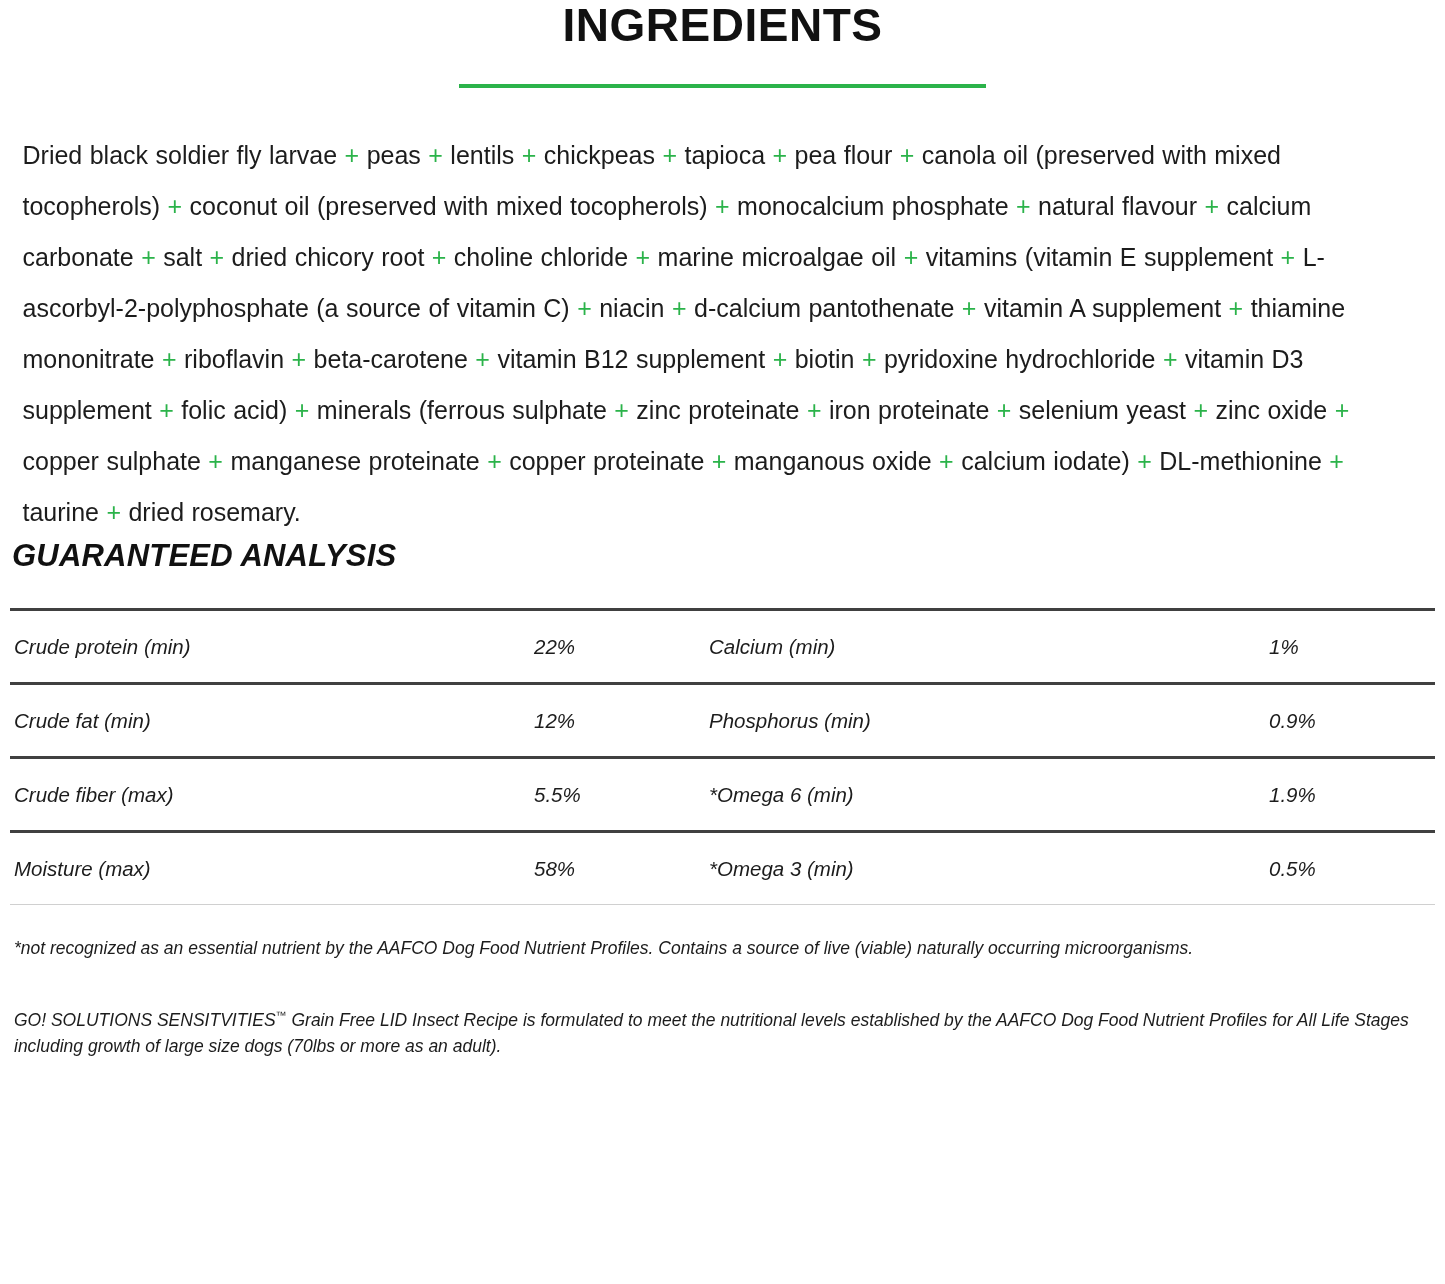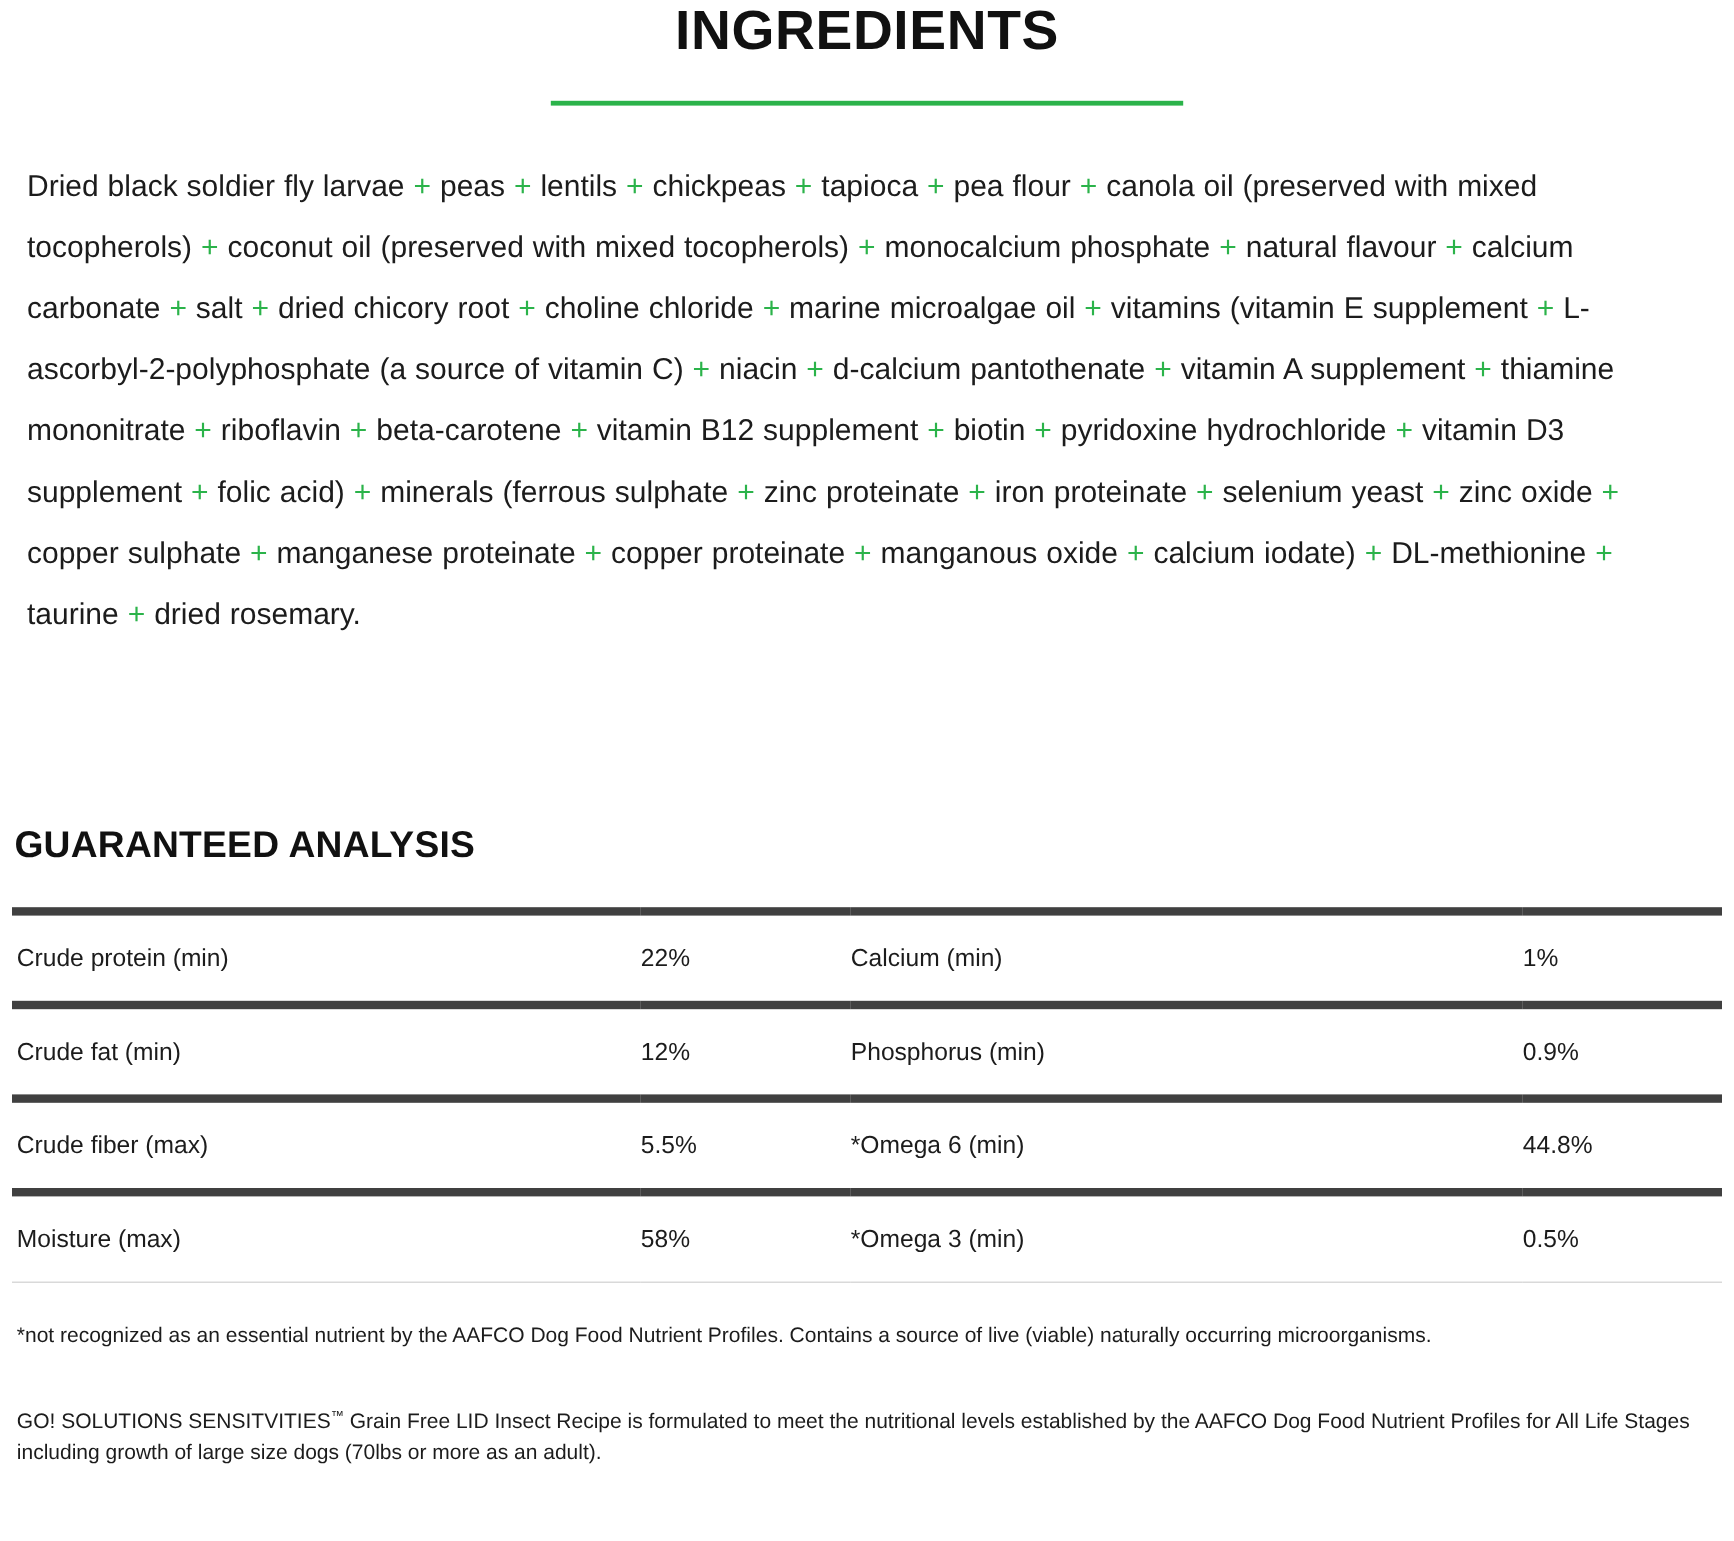--- a/index.html
+++ b/index.html
@@ -51,40 +51,40 @@
     font-weight: 400;
     word-spacing: 0.5px;
   }
   .plus {
     color: #2bb34a;
     font-weight: 400;
   }
 
   
   .ga-section {
-    margin-top: 148px;
+    font-style: italic;
   }
   .ga-title {
     font-size: 31px;
     font-weight: 700;
     letter-spacing: 0.2px;
     color: #111111;
     margin: 0 0 34px 0;
     padding-left: 2px;
   }
   table.ga-table {
     width: 1425px;
     border-collapse: collapse;
     table-layout: fixed;
   }
   table.ga-table td {
     font-size: 20.5px;
     color: #1c1c1c;
     padding: 24px 0 23px 0;
-    border-top: 7px solid #404040;
+    border-top: 3px solid #404040;
     vertical-align: middle;
   }
   table.ga-table tr:last-child td {
     border-bottom: 1px solid #d0d0d0;
   }
   .c-label-1 { width: 520px; padding-left: 4px !important; }
   .c-val-1   { width: 175px; }
   .c-label-2 { width: 560px; }
   .c-val-2   { width: 166px; }
 
@@ -137,21 +137,21 @@
         <tr>
           <td class="c-label-1">Crude fat (min)</td>
           <td class="c-val-1">12%</td>
           <td class="c-label-2">Phosphorus (min)</td>
           <td class="c-val-2">0.9%</td>
         </tr>
         <tr>
           <td class="c-label-1">Crude fiber (max)</td>
           <td class="c-val-1">5.5%</td>
           <td class="c-label-2">*Omega 6 (min)</td>
-          <td class="c-val-2">44.8%</td>
+          <td class="c-val-2">1.9%</td>
         </tr>
         <tr>
           <td class="c-label-1">Moisture (max)</td>
           <td class="c-val-1">58%</td>
           <td class="c-label-2">*Omega 3 (min)</td>
           <td class="c-val-2">0.5%</td>
         </tr>
       </tbody>
     </table>
 

